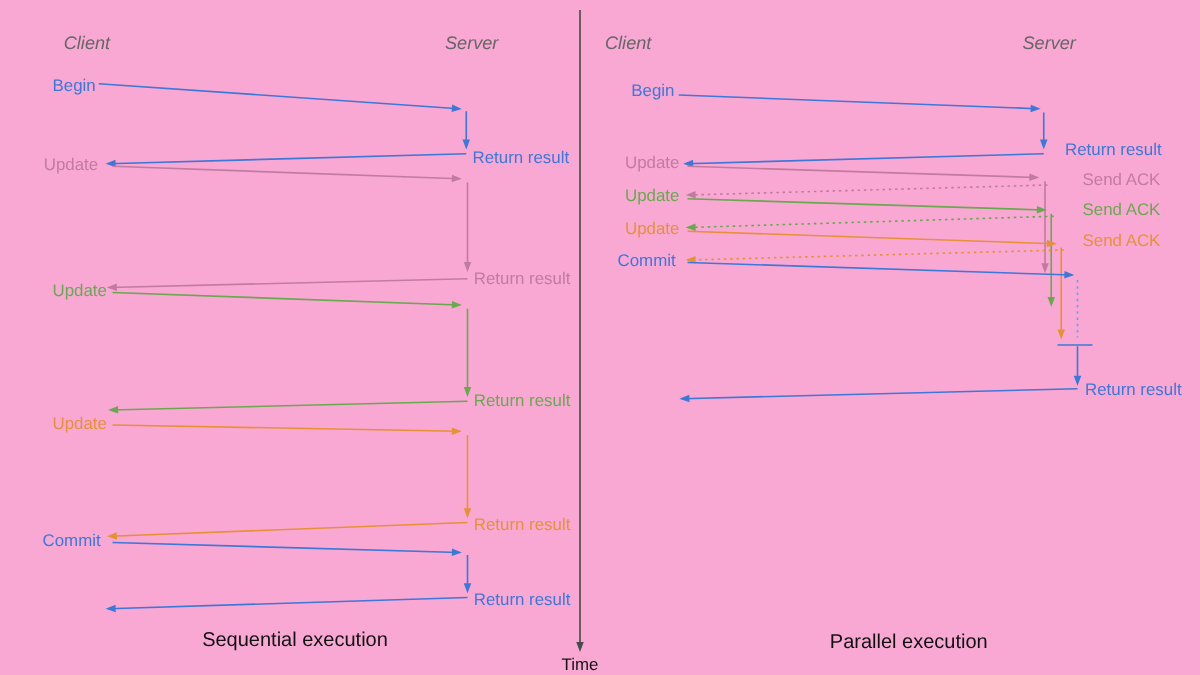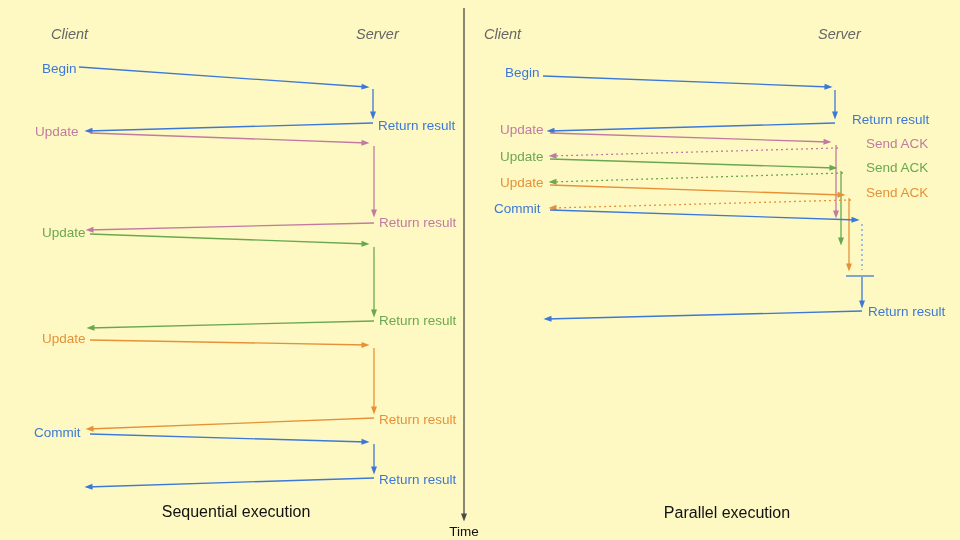--- a/index.html
+++ b/index.html
@@ -8,21 +8,21 @@
     background: #ffffff;
     width: 960px;
     height: 540px;
     overflow: hidden;
     font-family: "Liberation Sans", sans-serif;
   }
   #figure-wrap {
     width: 960px;
     height: 540px;
     position: relative;
-    background: #fef9c3;
+    background: #f9a8d4;
   }
   svg text {
     font-family: "Liberation Sans", sans-serif;
   }
 </style>
 </head>
 <body>
 
 <div id="figure-wrap">
   <svg id="diagram-svg" width="960" height="540" viewBox="0 0 960 540" xmlns="http://www.w3.org/2000/svg">

